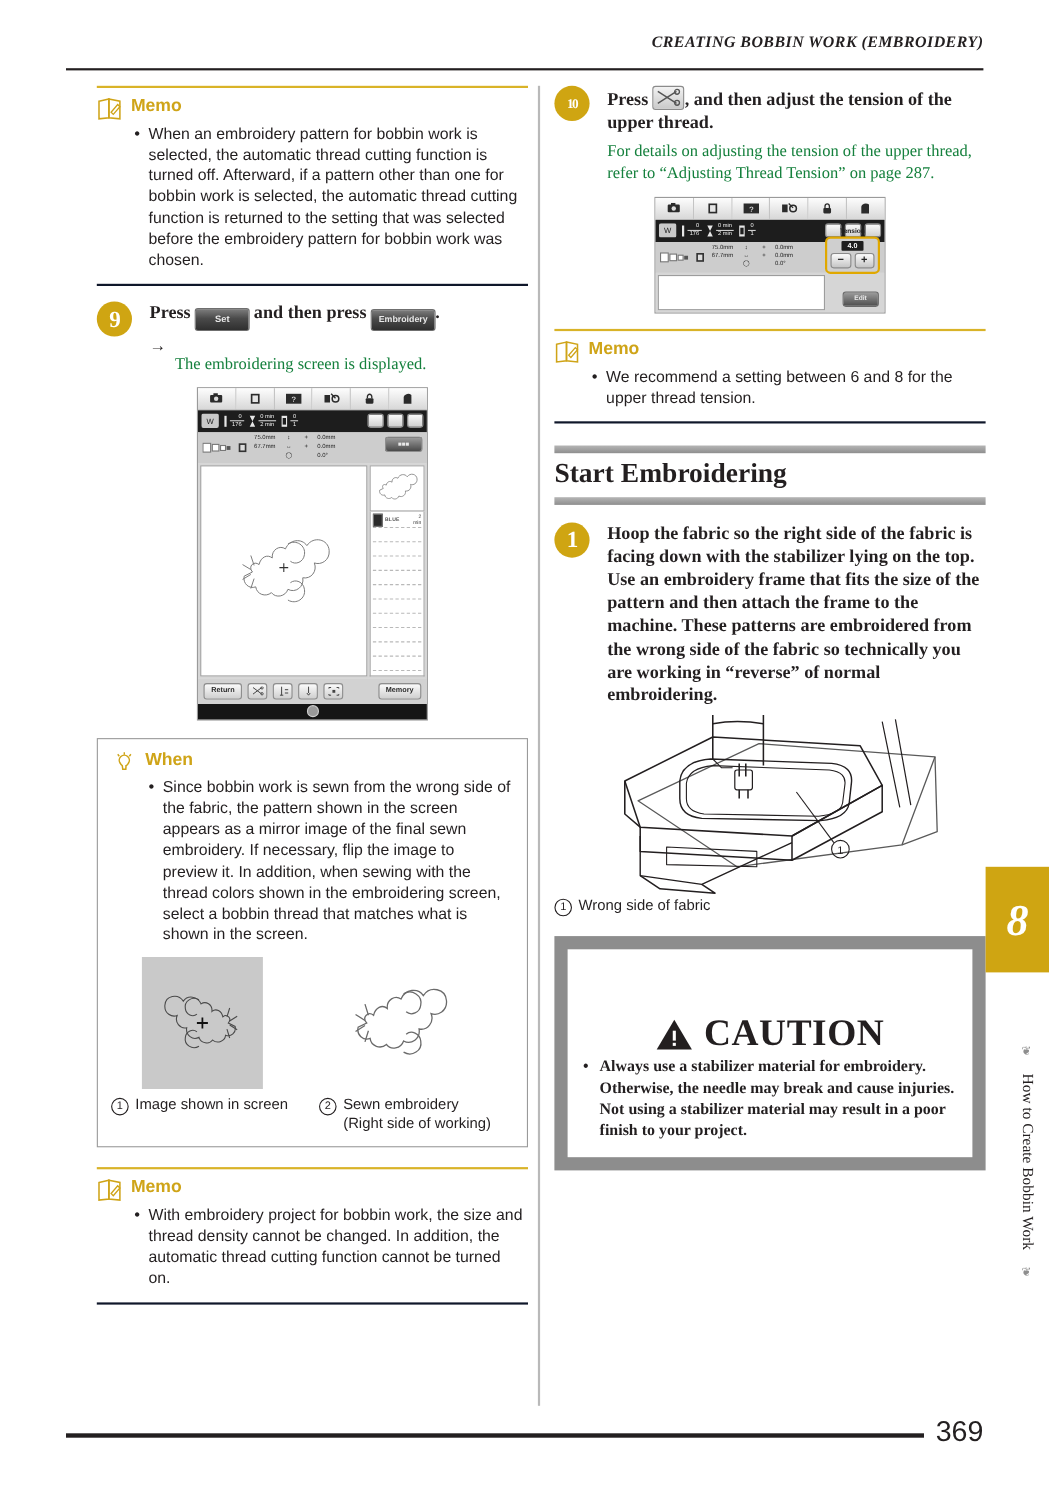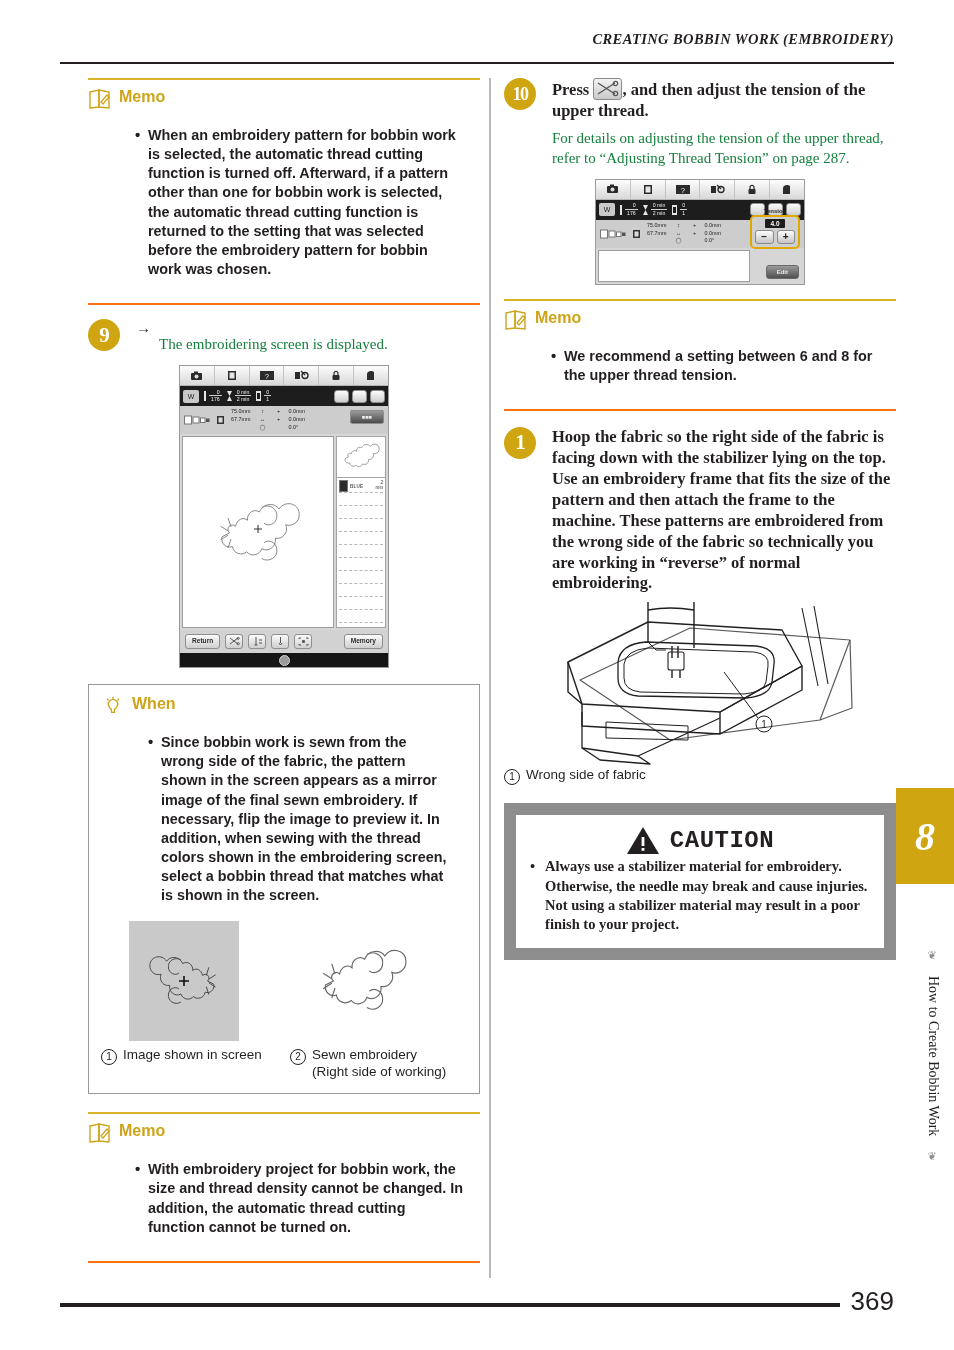--- a/index.html
+++ b/index.html
@@ -32,51 +32,51 @@
   .col-left  { position:absolute; left:88px;  top:78px;  width:392px; }
   .col-right { position:absolute; left:504px; top:78px;  width:392px; }
   .col-divider {
     position:absolute; left:489px; top:78px; width:2px; height:1200px;
     background:#b9b9b9;
   }
 
   
   .tipbox { position:relative; padding:8px 0 8px 0; }
   .tipbox.rule-top   { border-top:2px solid #d9b328; }
-  .tipbox.rule-bottom{ border-bottom:2px solid #f97316; }
+  .tipbox.rule-bottom{ border-bottom:2px solid #0f172a; }
   .tip-head {
     display:flex; align-items:flex-start; gap:7px;
   }
   .tip-title {
     font-size:16px; font-weight:bold; color:#cfa418;
     line-height:1.05; margin-top:1px;
   }
   .tip-body {
     margin-top:1px; padding-left:31px;
     font-size:14.4px; line-height:1.33; color:#231f20;
   }
-  .tip-body ul { margin:16px; padding:0; list-style:none;font-weight:bold; }
+  .tip-body ul { margin:3px; padding:0; list-style:none; }
   .tip-body li { position:relative; padding-left:13px; }
   .tip-body li:before {
     content:"•"; position:absolute; left:0; top:-1px; font-size:15px;
   }
   .memo-icon, .note-icon { width:24px; height:22px; flex:none; }
 
   
   .step { position:relative; padding-left:48px; margin-top:14px; }
   .step-badge {
     position:absolute; left:0; top:0;
     width:32px; height:32px; border-radius:50%;
     background:#cfa512; color:#fff;
     font-family:"Liberation Serif", serif;
     font-weight:bold; font-size:21px;
     display:flex; align-items:center; justify-content:center;
     letter-spacing:-1px;
   }
-  .step-badge.wide { font-size:18px; letter-spacing:-1.5px; }
+  .step-badge.wide { font-size:12px; letter-spacing:-1.5px; }
   .step-text {
     font-family:"Liberation Serif", serif;
     font-weight:bold; font-size:16.5px; line-height:1.27;
     color:#231f20;
   }
   .step-sub {
     font-family:"Liberation Serif", serif;
     font-size:15px; line-height:1.32; color:#15803d;
     margin-top:7px;
   }
@@ -215,22 +215,22 @@
     font-size:25px; padding:5px 0 7px; color:#231f20;
   }
 
   
   .caution-outer {
     border:12px solid #8d8d8d; margin-top:18px; background:#fff;
     padding:10px 14px 14px;
   }
   .caution-title {
     display:flex; align-items:center; justify-content:center; gap:10px;
-    font-family:Liberation Mono, monospace;
-    font-size:24px; font-weight:bold; letter-spacing:.5px;
+    font-family:Liberation Serif, serif;
+    font-size:34px; font-weight:bold; letter-spacing:.5px;margin-top:48px;
   }
   .caution-body {
     display:flex; gap:10px; margin-top:2px;
     font-family:"Liberation Serif", serif; font-weight:bold;
     font-size:14.5px; line-height:1.32;
   }
 
   
   .edge-tab {
     position:absolute; right:0; top:788px; width:58px; height:96px;
@@ -282,20 +282,26 @@
     </div>
     <div class="tip-body">
       <ul>
           <li>When an embroidery pattern for bobbin work is selected, the automatic thread cutting function is turned off. Afterward, if a pattern other than one for bobbin work is selected, the automatic thread cutting function is returned to the setting that was selected before the embroidery pattern for bobbin work was chosen.</li>
         </ul>
     </div>
   </div>
 
   <div class="step">
     <div class="step-badge">9</div>
+    <div class="step-text">
+      <span>Press</span>
+      <span class="key set">Set</span>
+      <span>and then press</span>
+      <span class="key emb">Embroidery</span><span>.</span>
+    </div>
     <div class="arrow-line">
       <span class="arrow-glyph">→</span>
       <span class="step-sub" style="margin-top:16px">The embroidering screen is displayed.</span>
     </div>
   </div>
 
   <div class="screen-wrap">
     <div class="screen">
       <div class="scr-toolbar">
         <div class="scr-tb-cell">
@@ -723,20 +729,25 @@
       </svg>
       <span class="tip-title">Memo</span>
     </div>
     <div class="tip-body">
       <ul>
           <li>We recommend a setting between 6 and 8 for the upper thread tension.</li>
         </ul>
     </div>
   </div>
 
+  <div class="section-head">
+    <div class="sh-bar-top"></div>
+    <div class="sh-title">Start Embroidering</div>
+    <div class="sh-bar-bottom"></div>
+  </div>
 
   <div class="step" style="margin-top:16px">
     <div class="step-badge">1</div>
     <div class="step-text">Hoop the fabric so the right side of the fabric is facing down with the stabilizer lying on the top. Use an embroidery frame that fits the size of the pattern and then attach the frame to the machine. These patterns are embroidered from the wrong side of the fabric so technically you are working in “reverse” of normal embroidering.</div>
   </div>
 
   <div class="fig-illus">
     <svg width="360" height="165" viewBox="0 0 360 165">
       <g fill="none" stroke="#231f20" stroke-width="1.4" stroke-linejoin="round">
 

